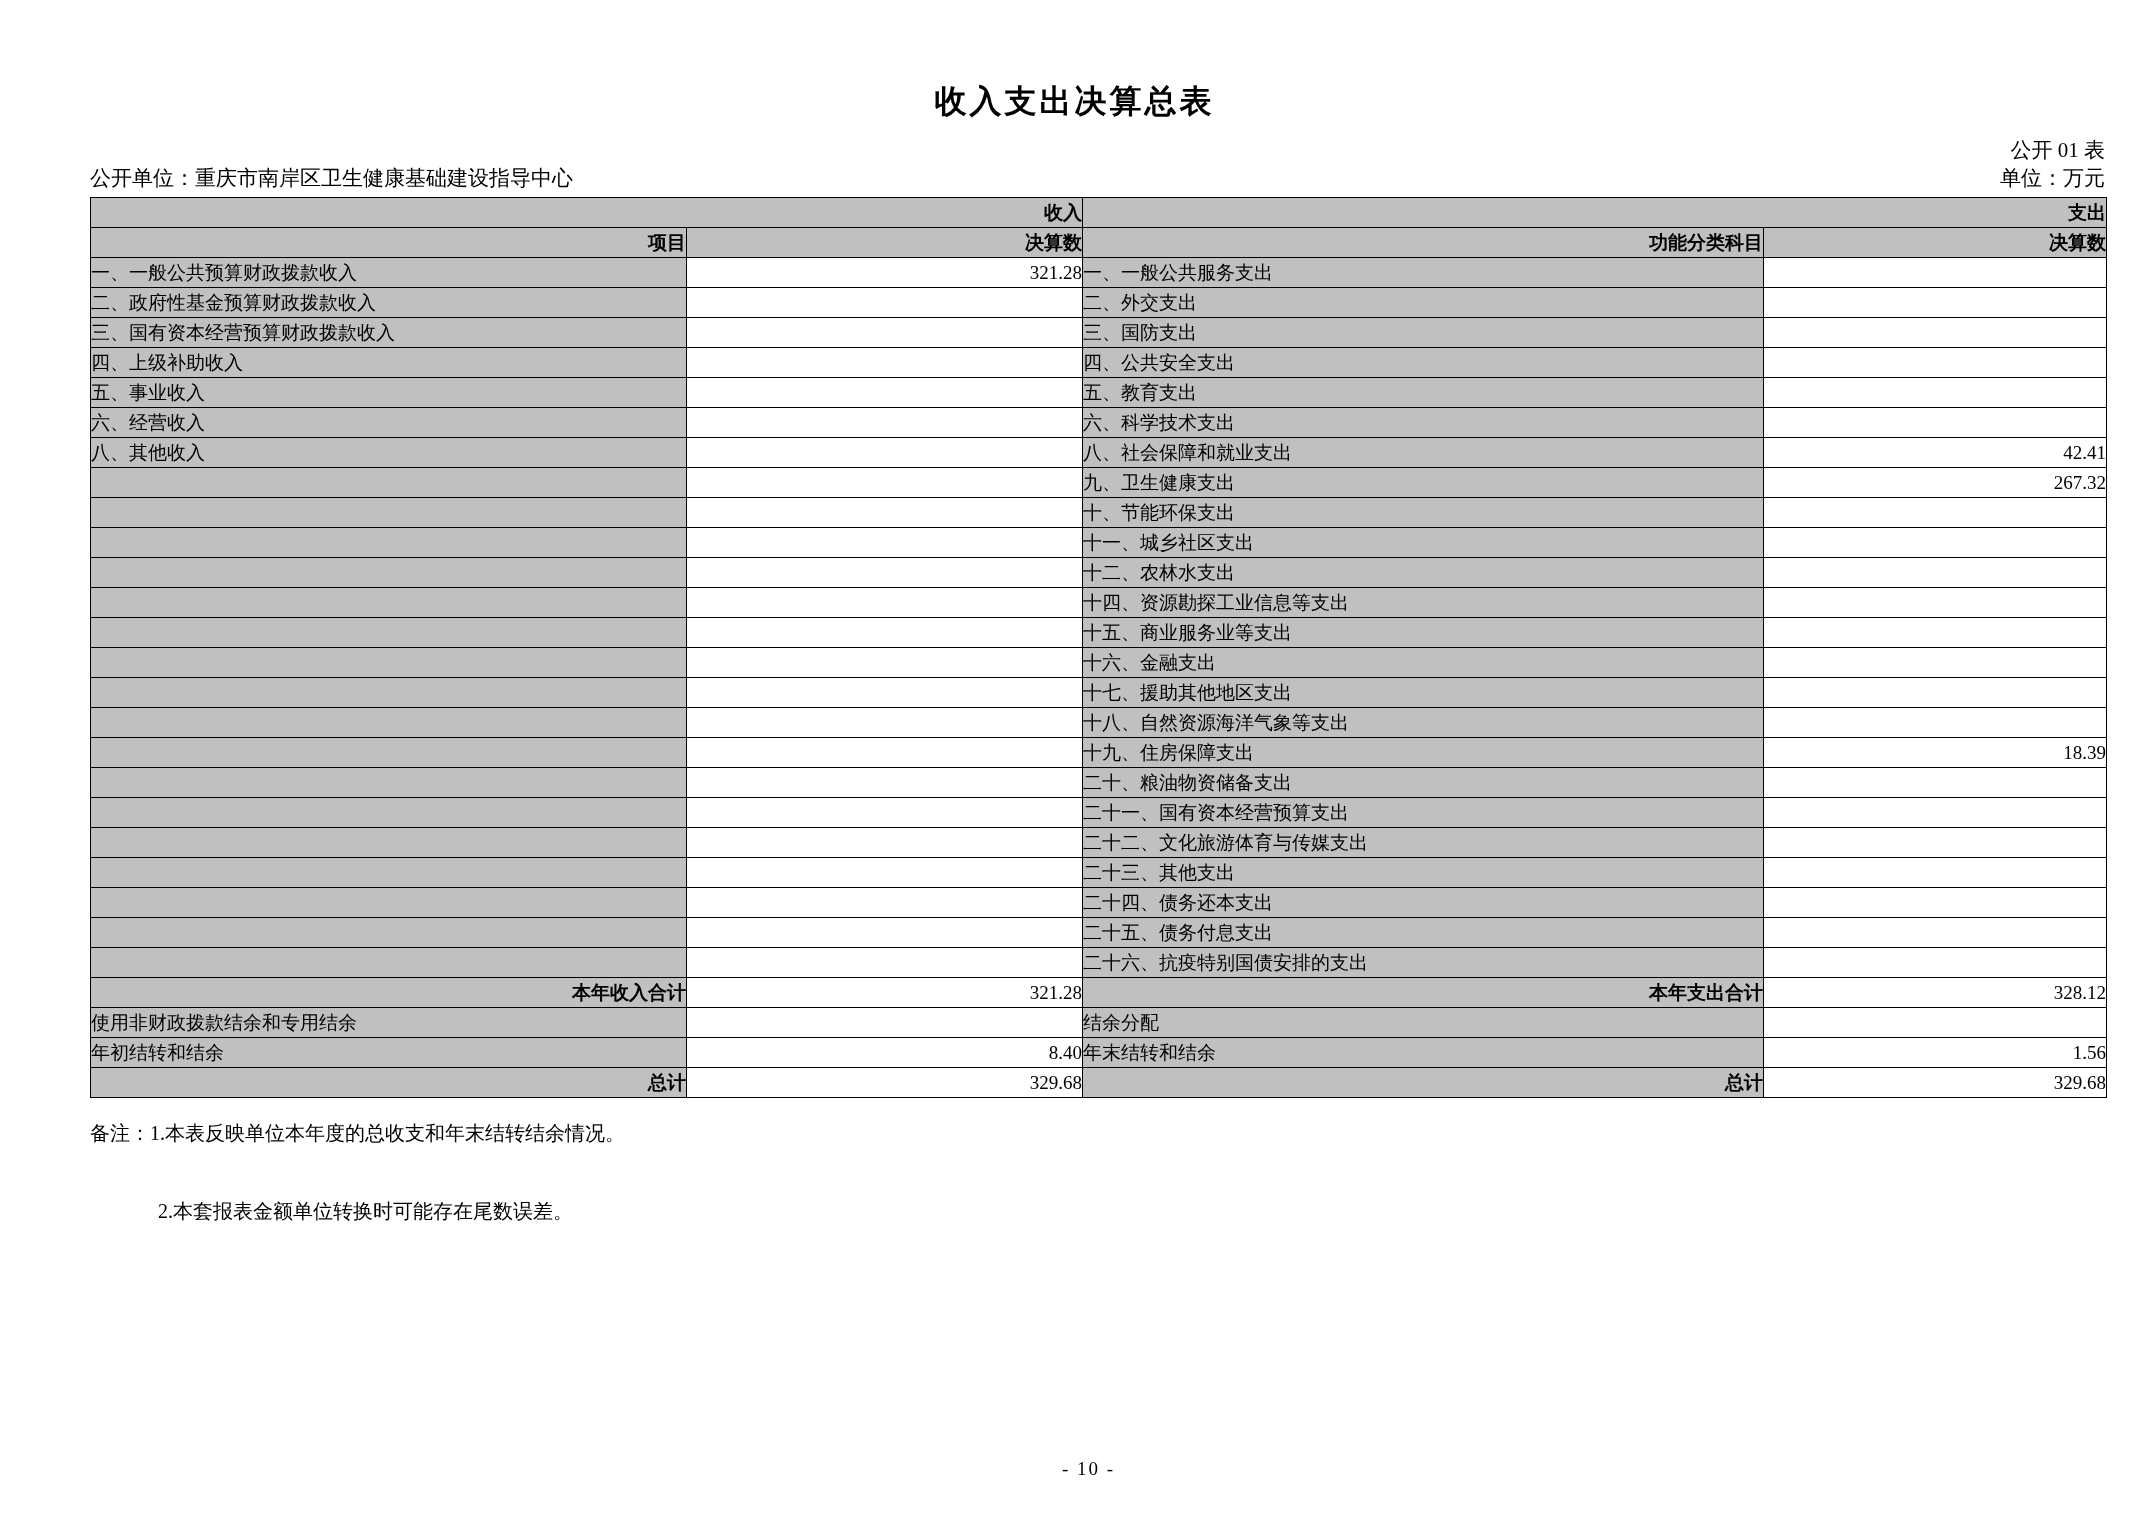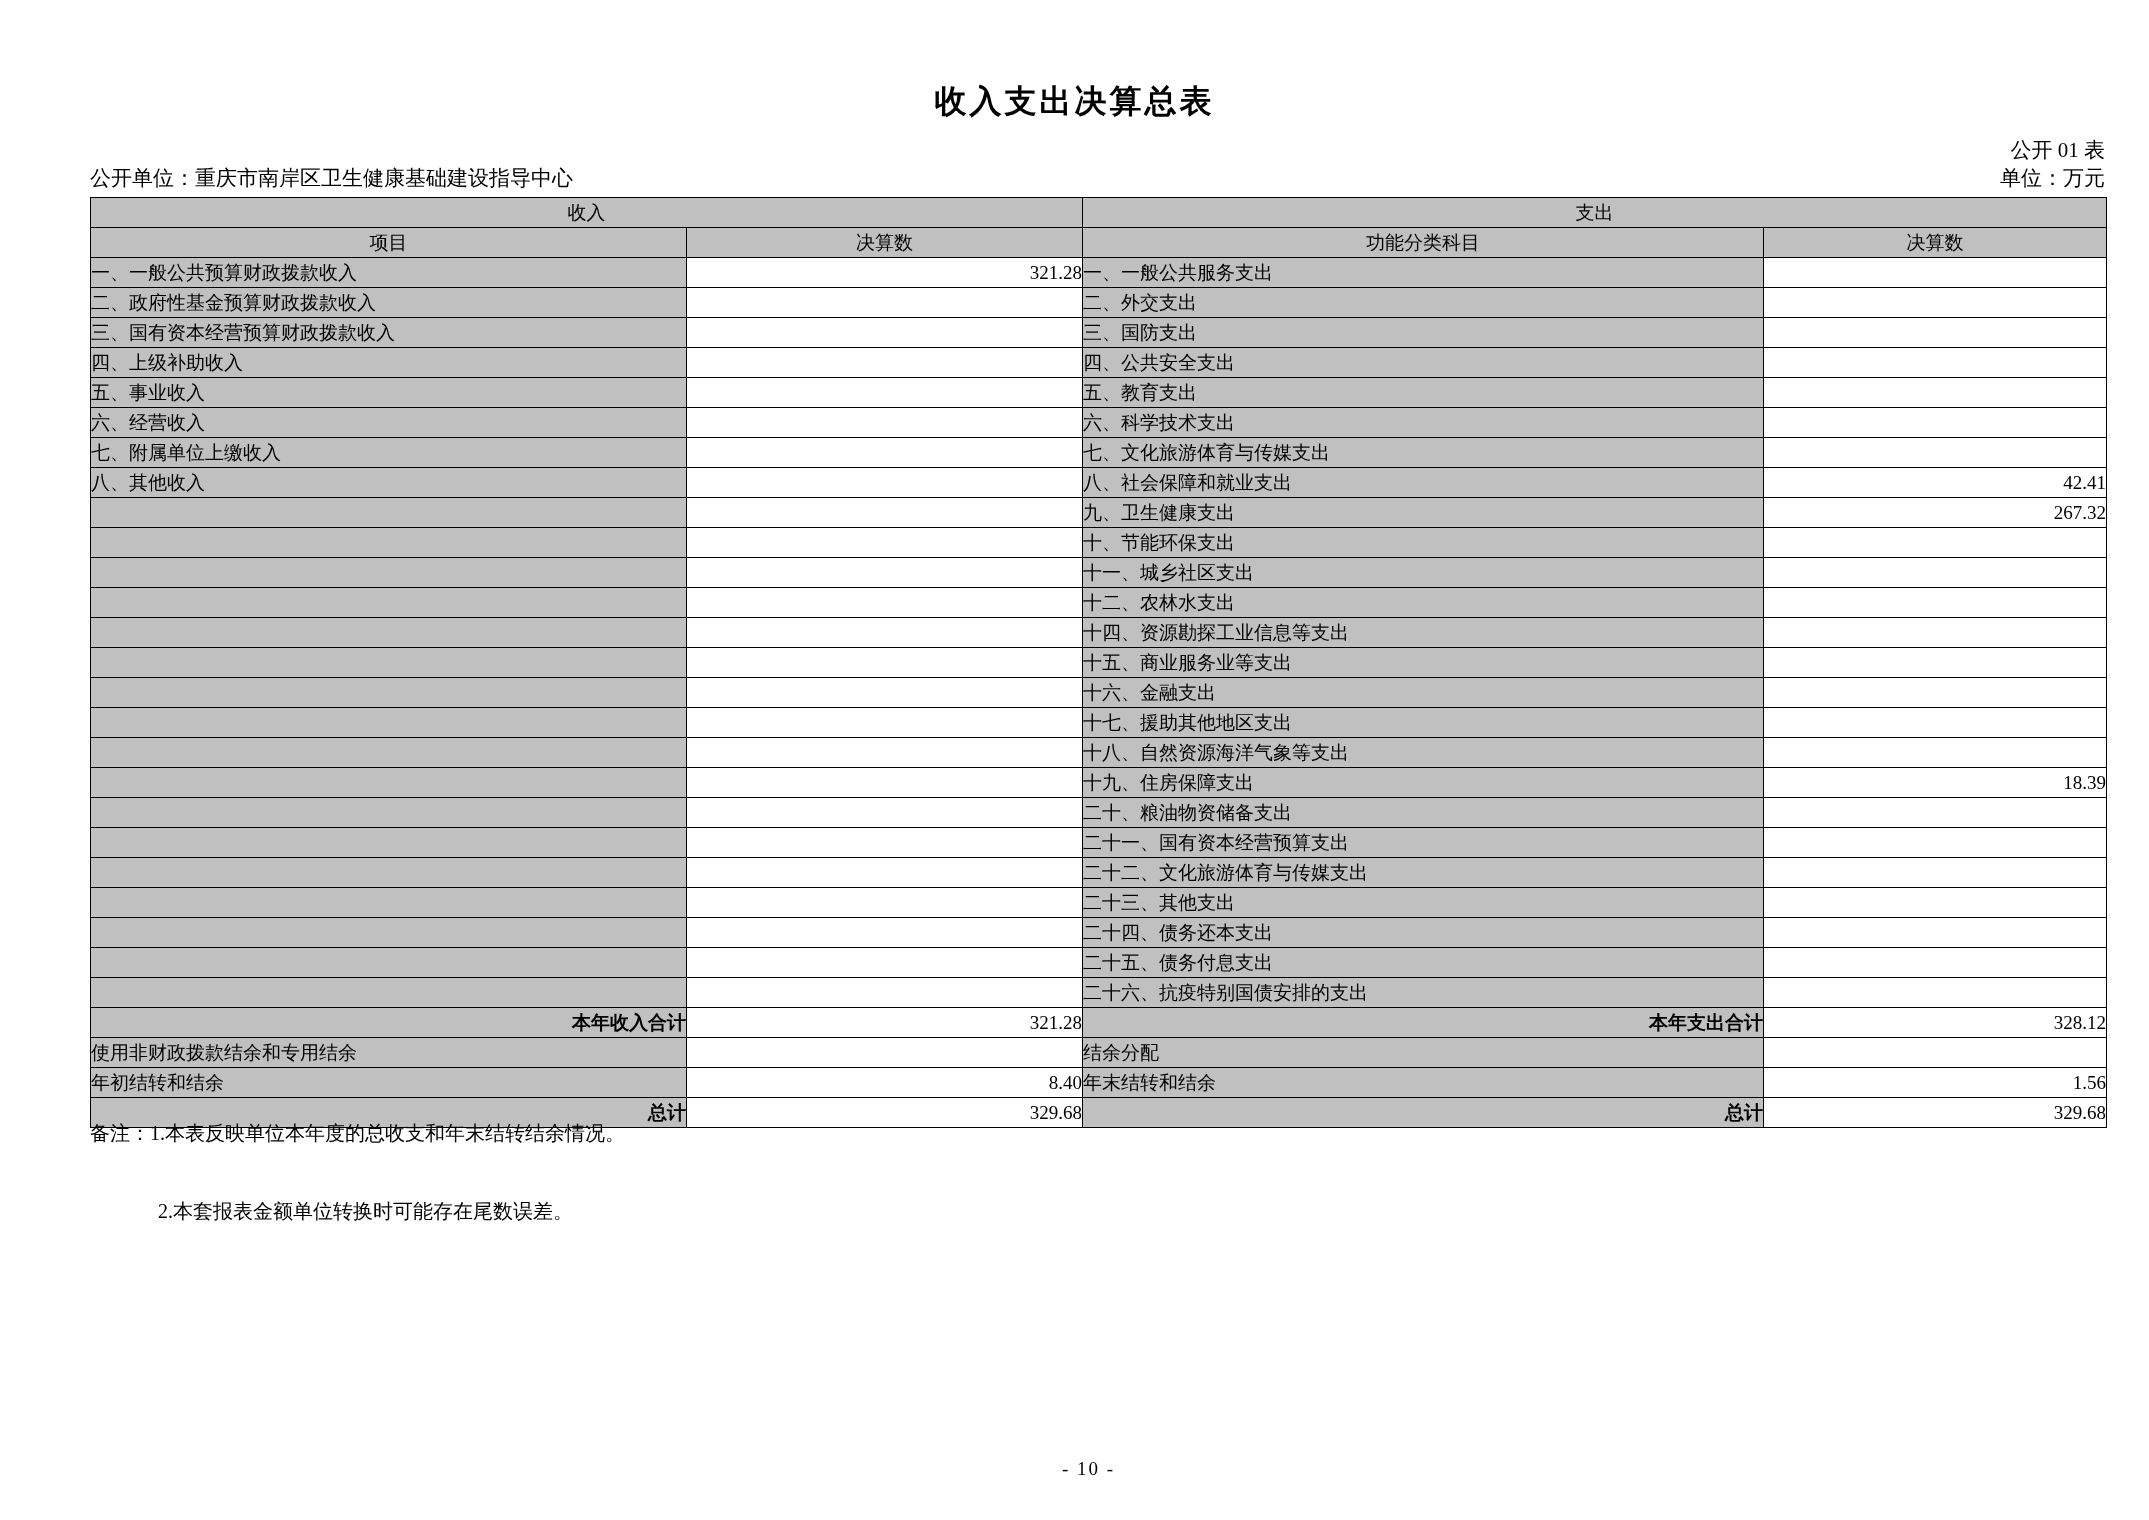--- a/index.html
+++ b/index.html
@@ -31,21 +31,21 @@
     border-collapse:collapse; table-layout:fixed;
   }
   table.budget th, table.budget td {
     border:1px solid #000;
     height:29px;
     font-size:19px; line-height:29px;
     white-space:nowrap; overflow:hidden;
     padding:0;
   }
   .g { background:var(--cell-grey,#c0c0c0); }
-  th { background:var(--cell-grey,#c0c0c0); font-weight:normal; text-align:center; font-size:21px; }
+  th { background:var(--cell-grey,#c0c0c0); font-weight:bold; text-align:right; font-size:21px; }
   th.sub { font-size:20px;margin-left:30px; }
   td.lbl { text-align:left; padding-left:4px; }
   td.val { text-align:right; padding-right:8px; background:#fff; }
   td.ctr { text-align:right; font-weight:bold; font-size:20px; }
   .note {
     position:absolute; left:90px;
     font-size:20px;
   }
   .note1 { top:1120px; }
   .note2 { top:1198px; left:158px; }
@@ -118,26 +118,20 @@
     <td class="g lbl">五、教育支出</td>
     <td class="val"></td>
   </tr>
         <tr>
     <td class="g lbl">六、经营收入</td>
     <td class="val"></td>
     <td class="g lbl">六、科学技术支出</td>
     <td class="val"></td>
   </tr>
         <tr>
-    <td class="g lbl">七、附属单位上缴收入</td>
-    <td class="val"></td>
-    <td class="g lbl">七、文化旅游体育与传媒支出</td>
-    <td class="val"></td>
-  </tr>
-        <tr>
     <td class="g lbl">八、其他收入</td>
     <td class="val"></td>
     <td class="g lbl">八、社会保障和就业支出</td>
     <td class="val">42.41</td>
   </tr>
         <tr>
     <td class="g lbl"></td>
     <td class="val"></td>
     <td class="g lbl">九、卫生健康支出</td>
     <td class="val">267.32</td>

